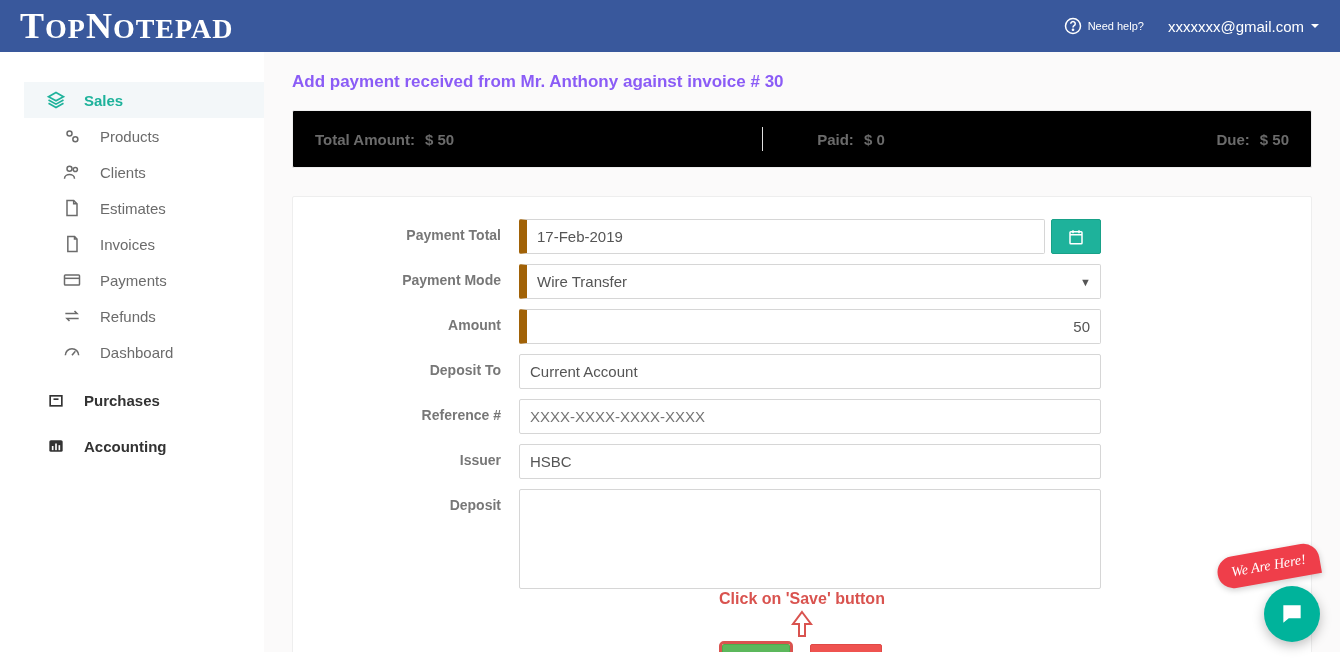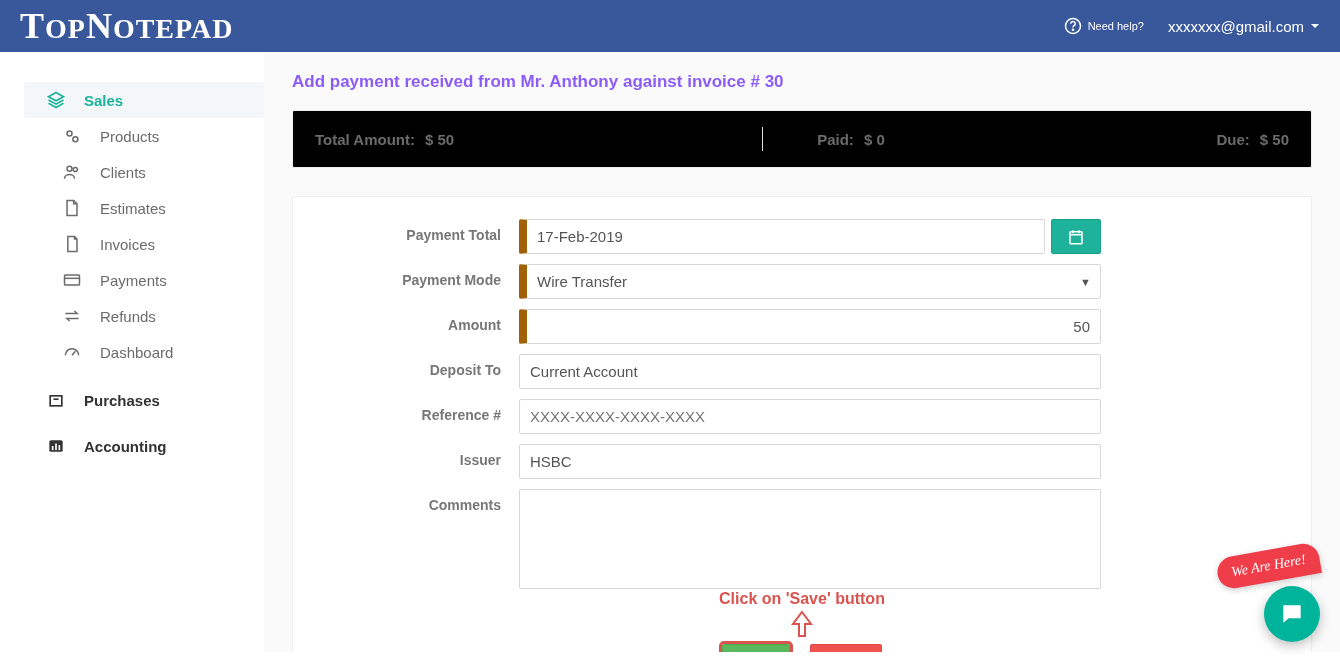--- a/index.html
+++ b/index.html
@@ -228,21 +228,21 @@
       </div>
 
       <div class="frow">
         <div class="flabel">Issuer</div>
         <div class="fcontrol">
           <input class="input" value="HSBC" style="">
         </div>
       </div>
 
       <div class="frow">
-        <div class="flabel">Comments</div>
+        <div class="flabel">Deposit</div>
         <div class="fcontrol">
           <textarea class="textarea" style=""></textarea>
         </div>
       </div>
 
       <div class="annotation">Click on 'Save' button</div>
       <div class="arrow-wrap">
         <svg width="26" height="28" viewBox="0 0 26 28">
             <path d="M13 2 L22 14 L16 14 L16 26 L10 26 L10 14 L4 14 Z" fill="none" stroke="#d9534f" stroke-width="2"></path>
           </svg>

